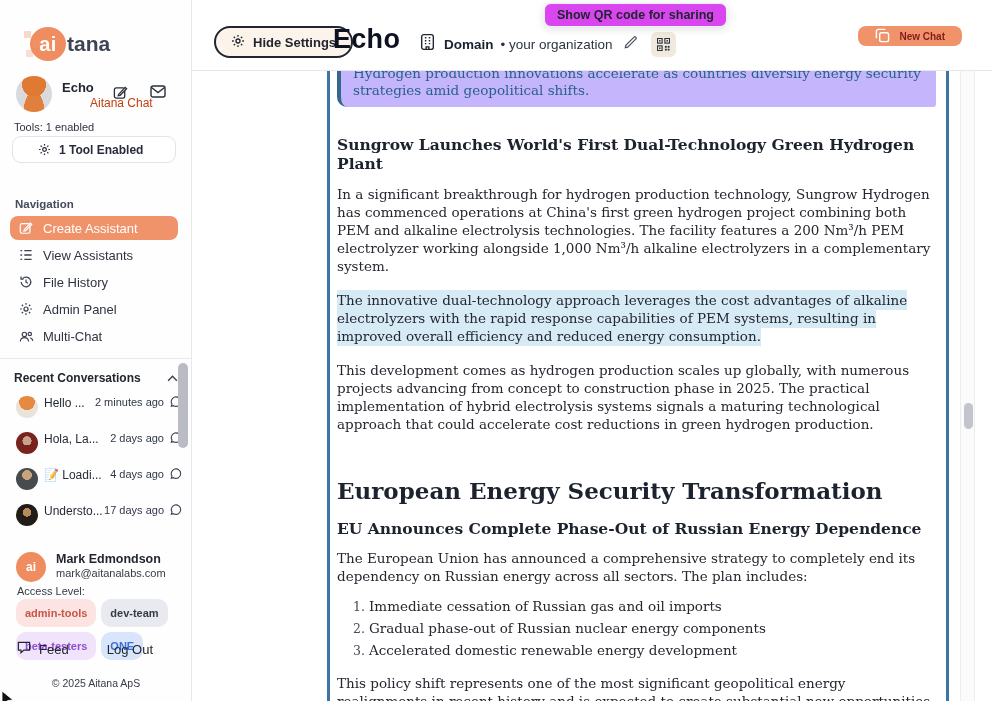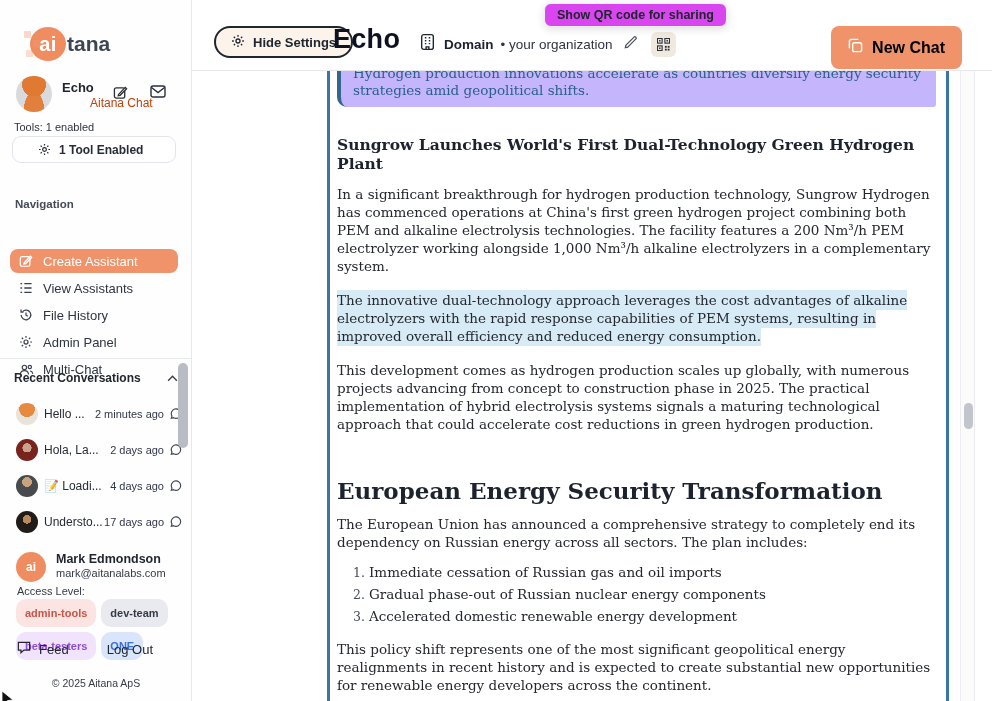--- a/index.html
+++ b/index.html
@@ -33,28 +33,28 @@
   .tools-summary { position:absolute; left:14px; top:121px; font-size:11px; color:#2e3440; }
   .tools-btn { position:absolute; left:12px; top:136px; width:164px; height:27px; background:#fff;
     border:1px solid #e2e4ea; border-radius:9px; display:flex; align-items:center; gap:8px; padding:0 25px;
     font-size:12px; font-weight:600; color:#272c38; cursor:pointer; }
 
   .nav-label { position:absolute; left:15px; top:198px; font-size:11.5px; color:#454b58; font-weight:600; }
   .nav { position:absolute; left:0; top:216px; width:192px; }
   .nav-item { display:flex; align-items:center; gap:9px; height:24px; margin:0 14px 3px 10px; padding:0 8px;
     font-size:13px; color:#2e3442; border-radius:8px; cursor:pointer; }
   .nav-item .ic { width:16px; display:flex; justify-content:center; color:#3a4050; }
-  .nav-item.active { background:#f0936b; color:#fff;margin-top:33px; }
+  .nav-item.active { background:#f0936b; color:#fff; }
   .nav-item.active .ic { color:#fff; }
 
   .recent-sep { position:absolute; left:0; top:358px; width:192px; border-top:1px solid #e7e8ec; }
   .recent-head { position:absolute; left:14px; top:371px; width:164px; display:flex; justify-content:space-between; align-items:center;
     font-size:12px; font-weight:700; color:#22272f; }
   .conv-list { position:absolute; left:0; top:396px; width:192px; }
-  .conv { display:flex; align-items:center; height:36px; padding:0 10px 0 16px; cursor:pointer; }
+  .conv { display:flex; align-items:flex-start; height:36px; padding:0 10px 0 16px; cursor:pointer; }
   .conv-avatar { width:22px; height:22px; border-radius:50%; flex:0 0 22px; margin-right:6px; }
   .conv-title { font-size:12px; color:#262b36; width:58px; white-space:nowrap; overflow:hidden; }
   .conv-time { font-size:11px; color:#31374a; margin-left:auto; white-space:nowrap; }
   .conv .bubble { margin-left:6px; color:#3a4050; }
   .av1 { background:radial-gradient(circle at 50% 28%, #e58a3f 0 40%, transparent 41%), #e9e3da; }
   .av2 { background:radial-gradient(circle at 50% 40%, #c9a28e 0 26%, transparent 27%), #79231f; }
   .av3 { background:radial-gradient(circle at 50% 32%, #caa37d 0 26%, transparent 27%), #474b4e; }
   .av4 { background:radial-gradient(circle at 50% 38%, #b98b5c 0 24%, transparent 25%), #221c18; }
 
   .side-scroll { position:absolute; left:178px; top:363px; width:10px; height:85px; background:#b9bcc3; border-radius:6px; }
@@ -78,22 +78,22 @@
   .hide-settings { position:absolute; left:22px; top:26px; height:32px; display:flex; align-items:center; gap:8px;
     padding:0 15px; background:#fcf4eb; border:2px solid #20252f; border-radius:18px;
     font-size:13px; font-weight:700; color:#20252f; cursor:pointer; }
   .echo-title { position:absolute; left:141px; top:24px; font-size:27px; font-weight:800; color:#0e1220; letter-spacing:.3px; }
   .domain-group { position:absolute; left:227px; top:31px; height:26px; display:flex; align-items:center; }
   .domain-label { font-size:13.5px; font-weight:700; color:#1b2130; margin-left:8px; }
   .org-label { font-size:13.5px; color:#2e3442; margin-left:7px; }
   .pencil-ic { margin-left:10px; color:#4a4f5c; cursor:pointer; }
   .qr-btn { margin-left:13px; width:25px; height:25px; background:#f0e9de; border-radius:6px;
     display:flex; align-items:center; justify-content:center; cursor:pointer; color:#2a2f3a; }
-  .new-chat { position:absolute; right:30px; top:26px; height:43px; display:flex; align-items:center; gap:9px;
-    padding:0 17px; background:#f0936a; border:none; border-radius:8px; color:#000000; font-size:16px; font-weight:700; cursor:pointer; }
+  .new-chat { position:absolute; right:30px; top:26px; height:20px; display:flex; align-items:center; gap:9px;
+    padding:0 17px; background:#f0936a; border:none; border-radius:8px; color:#7f1d1d; font-size:10px; font-weight:700; cursor:pointer; }
   .tooltip { position:absolute; left:352px; top:3px; background:#d946ef; border:1px solid #f0f0f2; border-radius:7px;
     box-shadow:0 2px 8px rgba(20,25,40,.14); padding:4px 12px; font-size:12.5px; color:#20252f; white-space:nowrap; z-index:5;font-weight:bold; }
 
   .content { position:absolute; left:0; top:71px; width:800px; height:630px; background:#fff; }
 
   .doc { position:absolute; left:135px; top:0; width:622px; height:630px; background:#fff;
     border-left:3px solid #3d74a6; border-right:3px solid #3d74a6; overflow:hidden;
     display:flex; flex-direction:column; font-family:"DejaVu Serif","Liberation Serif",serif; color:#24272e; }
   .doc-text { padding:0 10px 0 7px; }
   .doc p { font-size:13.5px; line-height:18px; }
@@ -360,20 +360,21 @@
     <div class="content">
 
       <div class="doc">
         <div class="doc-text">
           <div class="doc-quote">Hydrogen production innovations accelerate as countries diversify energy security strategies amid geopolitical shifts.</div>
           <div class="h3a">Sungrow Launches World's First Dual-Technology Green Hydrogen Plant</div>
           <p class="p1">In a significant breakthrough for hydrogen production technology, Sungrow Hydrogen has commenced operations at China's first green hydrogen project combining both PEM and alkaline electrolysis technologies. The facility features a 200 Nm³/h PEM electrolyzer working alongside 1,000 Nm³/h alkaline electrolyzers in a complementary system.</p>
           <p class="p-hl"><mark>The innovative dual-technology approach leverages the cost advantages of alkaline electrolyzers with the rapid response capabilities of PEM systems, resulting in improved overall efficiency and reduced energy consumption.</mark></p>
           <p class="p3">This development comes as hydrogen production scales up globally, with numerous projects advancing from concept to construction phase in 2025. The practical implementation of hybrid electrolysis systems signals a maturing technological approach that could accelerate cost reductions in green hydrogen production.</p>
           <div class="h2a">European Energy Security Transformation</div>
+          <div class="h3b">EU Announces Complete Phase-Out of Russian Energy Dependence</div>
           <p class="p4">The European Union has announced a comprehensive strategy to completely end its dependency on Russian energy across all sectors. The plan includes:</p>
           <ol>
             <li>Immediate cessation of Russian gas and oil imports</li>
             <li>Gradual phase-out of Russian nuclear energy components</li>
             <li>Accelerated domestic renewable energy development</li>
           </ol>
           <p class="p5">This policy shift represents one of the most significant geopolitical energy realignments in recent history and is expected to create substantial new opportunities for renewable energy developers across the continent.</p>
         </div>
 
       </div>

